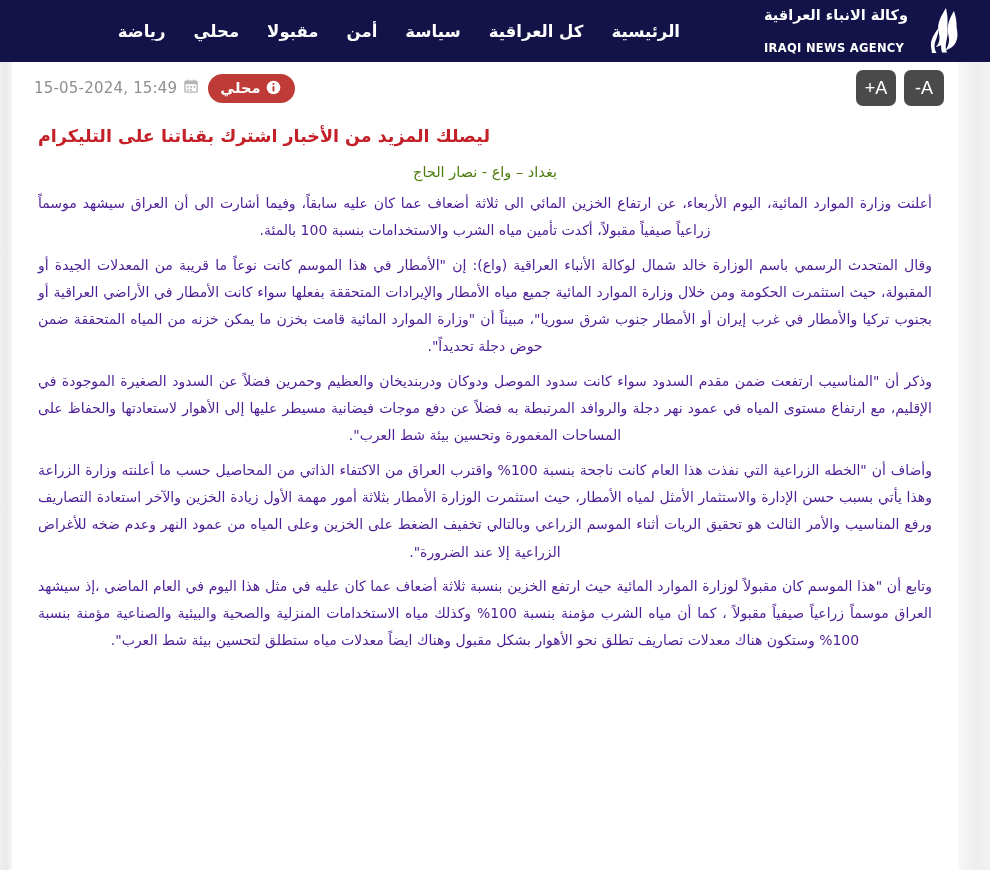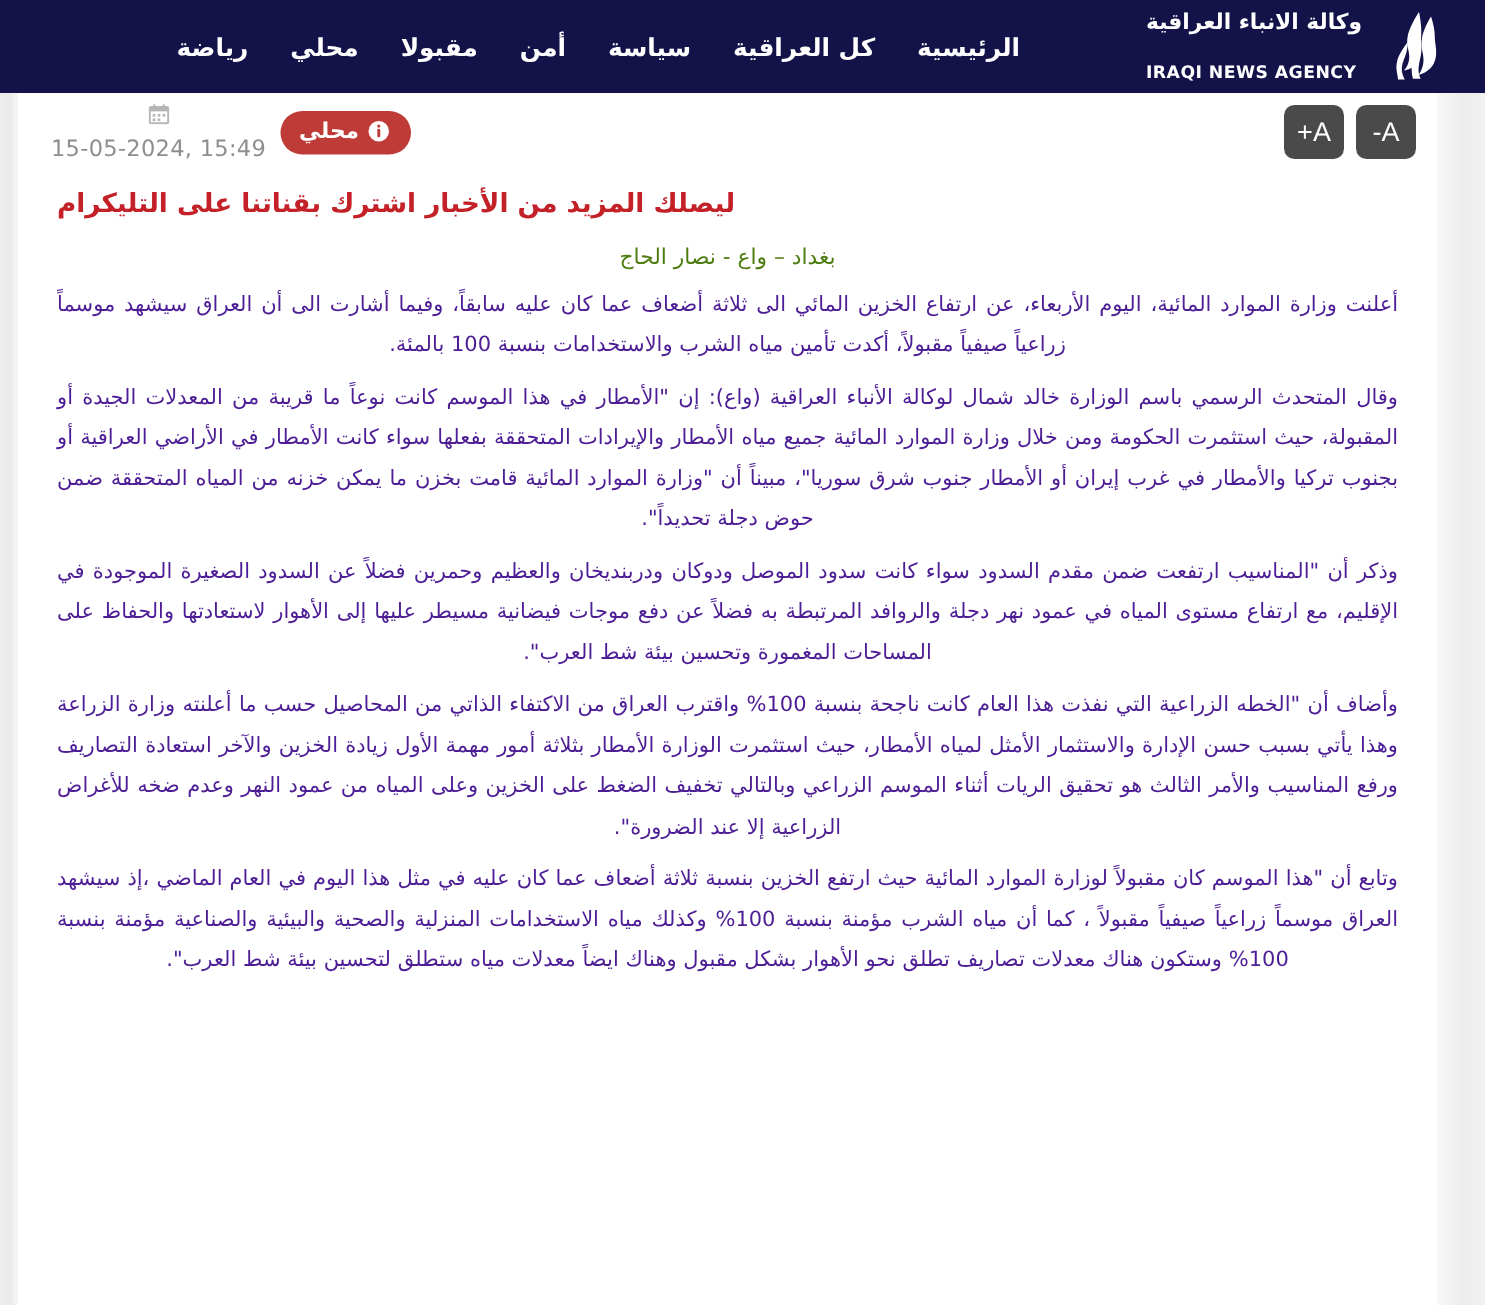--- a/index.html
+++ b/index.html
@@ -145,23 +145,22 @@
     cursor: pointer;
     white-space: nowrap;
   }
   .badge .info-icon {
     width: 15px;
     height: 15px;
     display: inline-block;
   }
   .date-wrap {
     display: flex;
-    align-items: center;
     gap: 7px;
-    flex-direction: column;
+    flex-direction: row;
     color: #8e8e8e;
     font-size: 15px;
     white-space: nowrap;
   }
   .cal-icon { width: 14px; height: 14px; display: inline-block; opacity: .65; }
   .date-text { letter-spacing: 0.2px; }
 
   .fontbtns { display: flex; gap: 8px; flex-direction: row; }
   .fontbtn {
     width: 40px;

